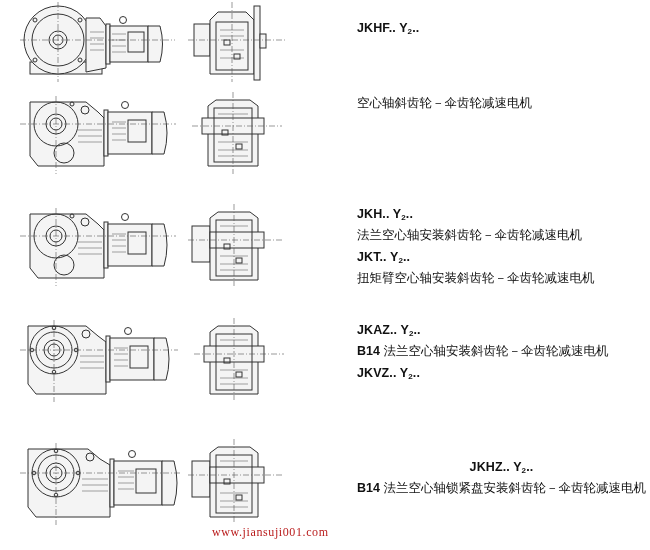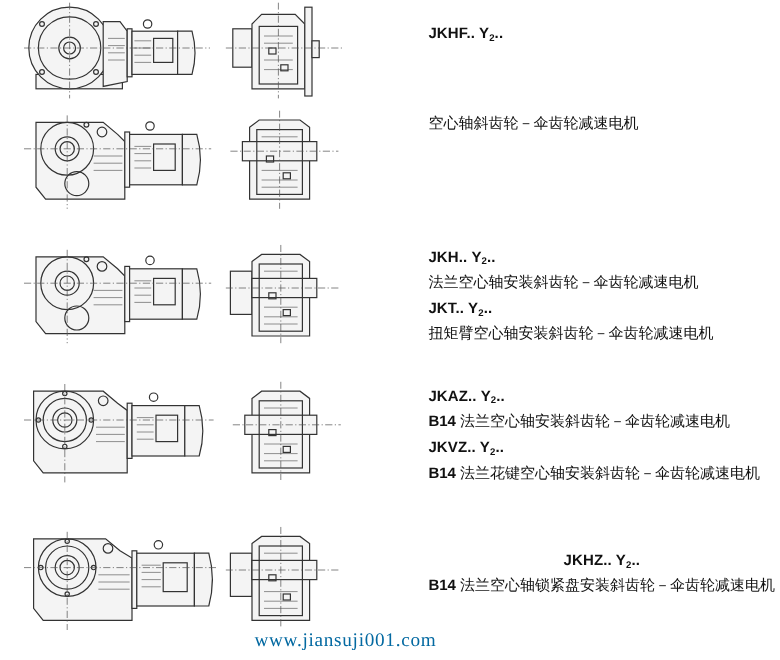--- a/index.html
+++ b/index.html
@@ -7,21 +7,21 @@
            font-family: "Liberation Sans", "DejaVu Sans", sans-serif; color: #111; }
     .row { position: absolute; left: 16px; width: 650px; }
     .side { position: absolute; left: 4px; }
     .front { position: absolute; left: 172px; }
     .text-block { position: absolute; left: 341px; }
     .model { font-weight: bold; font-size: 12.5px; line-height: 16px; letter-spacing: 0.1px; }
     .model sub, .desc sub { font-size: 8px; vertical-align: -2px; line-height: 0; }
     .desc { font-size: 12.5px; line-height: 16px; margin-top: 5px; margin-bottom: 6px; white-space: nowrap; }
     .desc .pfx { font-weight: bold; }
     .footer { position: absolute; left: 212px; top: 525px; font-family: "Liberation Serif", "DejaVu Serif", serif;
-              font-size: 16px; color: #0369a1; letter-spacing: 0.6px; }
+              font-size: 12px; color: #b91c1c; letter-spacing: 0.6px; }
     svg { display: block; }
     svg .ln { stroke: #333; stroke-width: 1; fill: none; }
     svg .fill { fill: #f4f4f4; stroke: #333; stroke-width: 1; }
     svg .cl { stroke: #555; stroke-width: 0.6; fill: none; stroke-dasharray: 6 2 1 2; }
     svg .rib { stroke: #666; stroke-width: 0.6; }
   </style>
 </head>
 <body>
 
 <div class="row" style="top:0px;height:88px;">
@@ -213,21 +213,20 @@
       <rect class="ln" x="36" y="40" width="6" height="5"></rect>
         <rect class="ln" x="48" y="54" width="6" height="5"></rect>
       <line class="cl" x1="6" y1="36" x2="96" y2="36"></line>
       <line class="cl" x1="46" y1="0" x2="46" y2="82"></line>
     </svg>
   </div>
   <div class="text-block" style="top:12px;">
     <div class="model"><span>JKAZ..</span> <span>Y</span><sub>2</sub><span>..</span></div>
     <div class="desc"><span class="pfx">B14</span><span> 法兰空心轴安装斜齿轮－伞齿轮减速电机</span></div>
     <div class="model"><span>JKVZ..</span> <span>Y</span><sub>2</sub><span>..</span></div>
-    <div class="desc"><span class="pfx">B14</span><span> 法兰花键空心轴安装斜齿轮－伞齿轮减速电机</span></div>
   </div>
 </div>
 
 <div class="row" style="top:425px;height:100px;">
   <div class="side" style="top:18px;">
     <svg width="165" height="84" viewBox="0 0 165 84">
       <path class="fill" d="M8 6 L68 6 L80 16 L90 22 L90 74 L16 74 L8 64 Z"></path>
       <circle class="ln" cx="36" cy="30" r="24"></circle>
       <circle class="ln" cx="36" cy="30" r="18"></circle>
       <circle class="ln" cx="36" cy="30" r="10"></circle>

